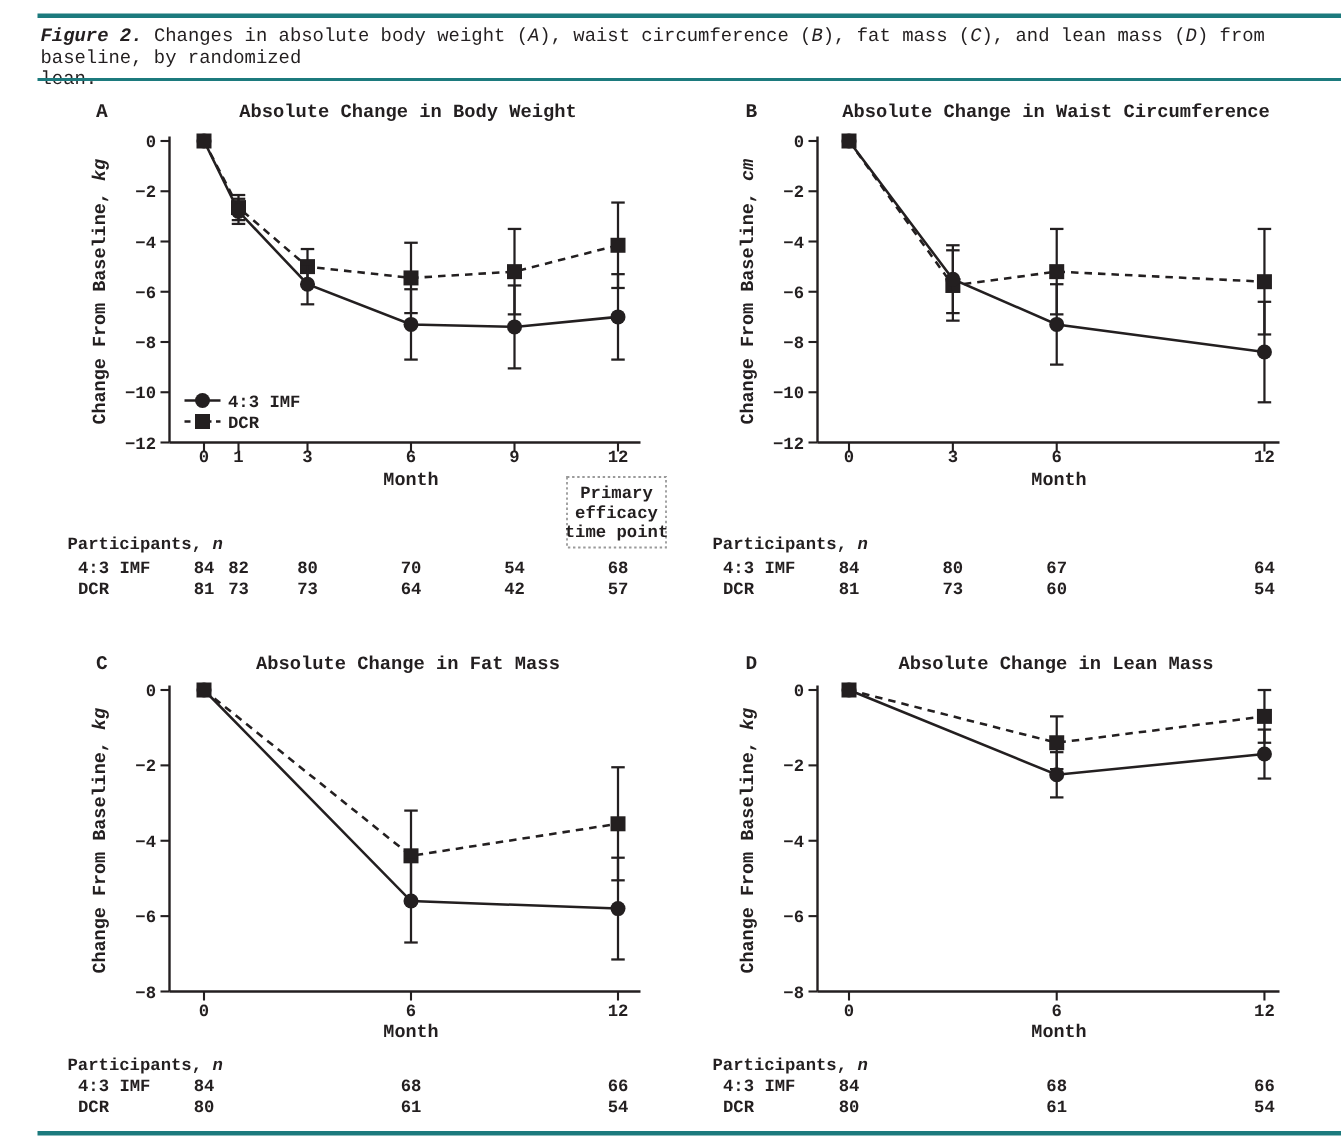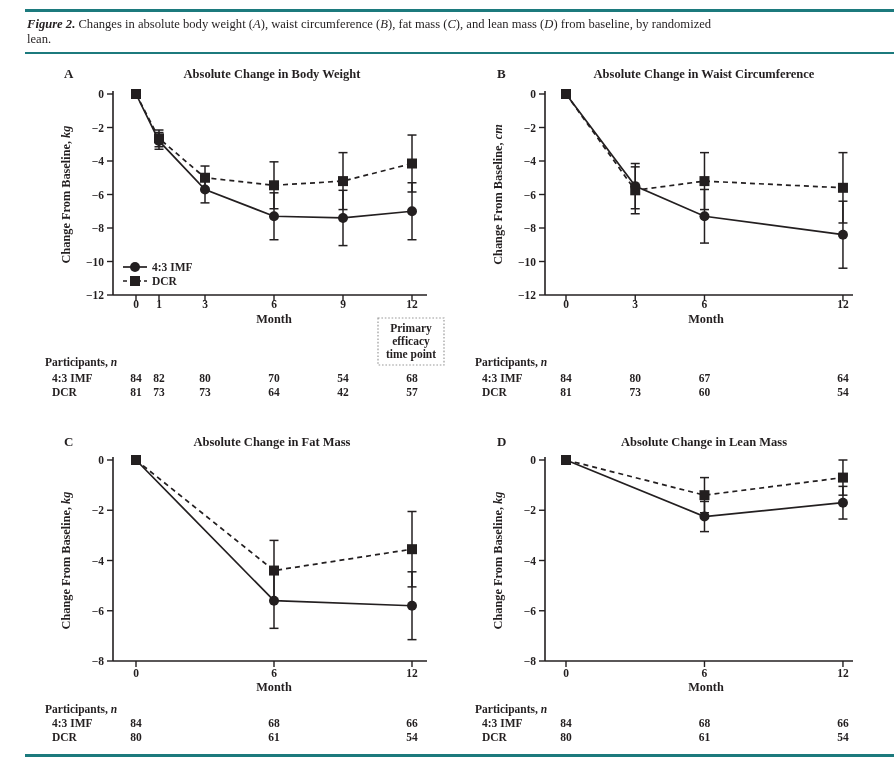--- a/index.html
+++ b/index.html
@@ -1,18 +1,18 @@
 <!DOCTYPE html>
 <html><head>
 <meta charset="utf-8">
 <style>
   html,body { margin:0; padding:0; background:#ffffff; }
   .page {
     position:relative; width:894px; height:765px; background:#ffffff;
-    font-family:Liberation Serif, serif; overflow:hidden;
+    font-family:Liberation Mono, monospace; overflow:hidden;
   }
   .rule { position:absolute; left:25px; width:869px; background:#1c7a7d; }
   .rule-top { top:9px; height:3px; }
   .rule-mid { top:52px; height:2px; }
   .rule-bottom { top:754px; height:3px; }
   .caption {
     position:absolute; left:27px; top:17px; width:856px; margin:0;
     font-size:12.6px; line-height:14.6px; color:#231f20;
   }
   .caption .figlabel { font-weight:bold; font-style:italic; }

